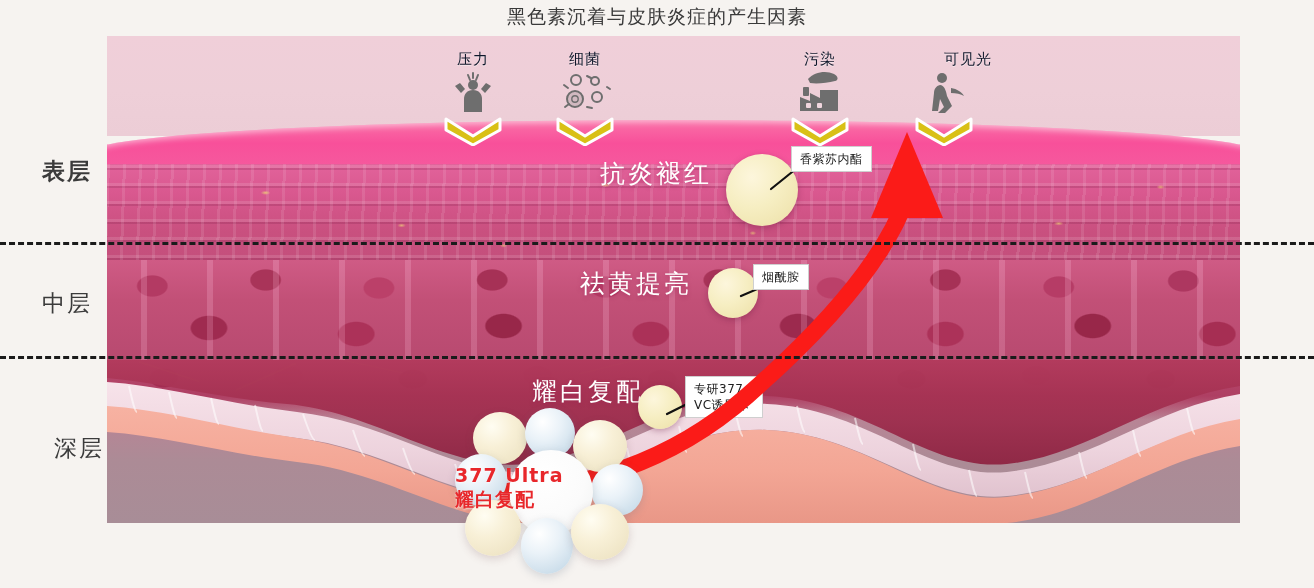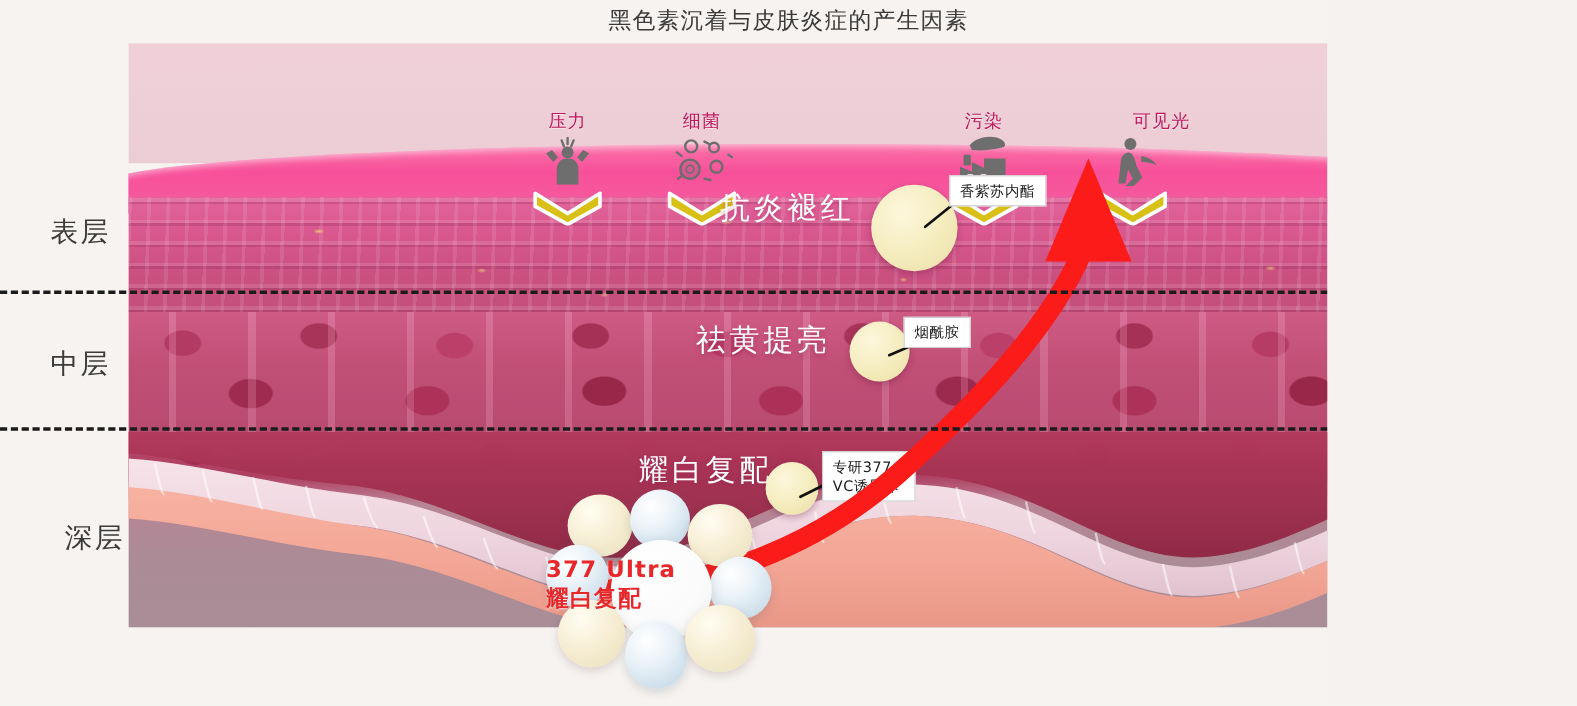--- a/index.html
+++ b/index.html
@@ -5,21 +5,21 @@
   * { box-sizing: border-box; }
   html, body {
     margin: 0; padding: 0;
     width: 1314px; height: 588px;
     background: #f5f2ef;
     font-family: "DejaVu Sans", "Liberation Sans", sans-serif;
     overflow: hidden;
   }
   #page {
     position: relative;
-    width: 1106px; height: 588px;
+    width: 1314px; height: 588px;
     background: #f6f3f0;
     overflow: hidden;
   }
 
   
   #title {
     position: absolute;
     left: 0; top: 4px;
     width: 1314px;
     text-align: center;
@@ -171,24 +171,23 @@
   }
 
   
   .factor {
     position: absolute;
     width: 96px;
     text-align: center;
   }
   .factor-label {
     font-size: 15px;
-    color: #be185d;
+    color: #0f172a;
     letter-spacing: 1px;
     text-shadow: 0 1px 0 rgba(255,255,255,.5);
-    margin-top: 42px;
   }
   .factor-icon { height: 42px; margin-top: 2px; display:flex; align-items:center; justify-content:center;}
   .factor-icon svg { display:block; }
   .chev { margin-top: 3px; display:flex; justify-content:center; }
 
   
   .benefit {
     position: absolute;
     color: #ffffff;
     font-size: 25px;
@@ -427,21 +426,21 @@
     <svg id="red-arrow" viewBox="0 0 1133 487" preserveAspectRatio="none">
       <path d="M403 455 C470 452 560 430 640 360 C720 290 780 220 800 160" stroke="#fb1b18" stroke-width="17" fill="none" stroke-linecap="round"></path>
       <path d="M800 96 L836 182 L764 182 Z" fill="#fb1b18"></path>
     </svg>
 
   </div>
 
   <div class="divider" style="top:242px;"></div>
   <div class="divider" style="top:356px;"></div>
 
-  <div class="layer-label" style="left:42px; top:178px;">表层</div>
+  <div class="layer-label" style="left:42px; top:156px;font-weight:bold;">表层</div>
   <div class="layer-label" style="left:42px; top:288px;">中层</div>
   <div class="layer-label" style="left:42px; top:433px;margin-left:12px;">深层</div>
 
   <div id="cluster">
     <div class="sphere sph-cream" style="left:18px; top:4px;  width:54px; height:52px;"></div>
     <div class="sphere sph-blue" style="left:70px; top:0px;  width:50px; height:50px;"></div>
     <div class="sphere sph-cream" style="left:118px;top:12px; width:54px; height:52px;"></div>
     <div class="sphere sph-blue" style="left:0px;  top:46px; width:52px; height:52px;"></div>
     <div class="sphere sph-blue" style="left:136px;top:56px; width:52px; height:52px;"></div>
     <div class="sphere sph-white" style="left:54px; top:42px; width:84px; height:84px;"></div>

